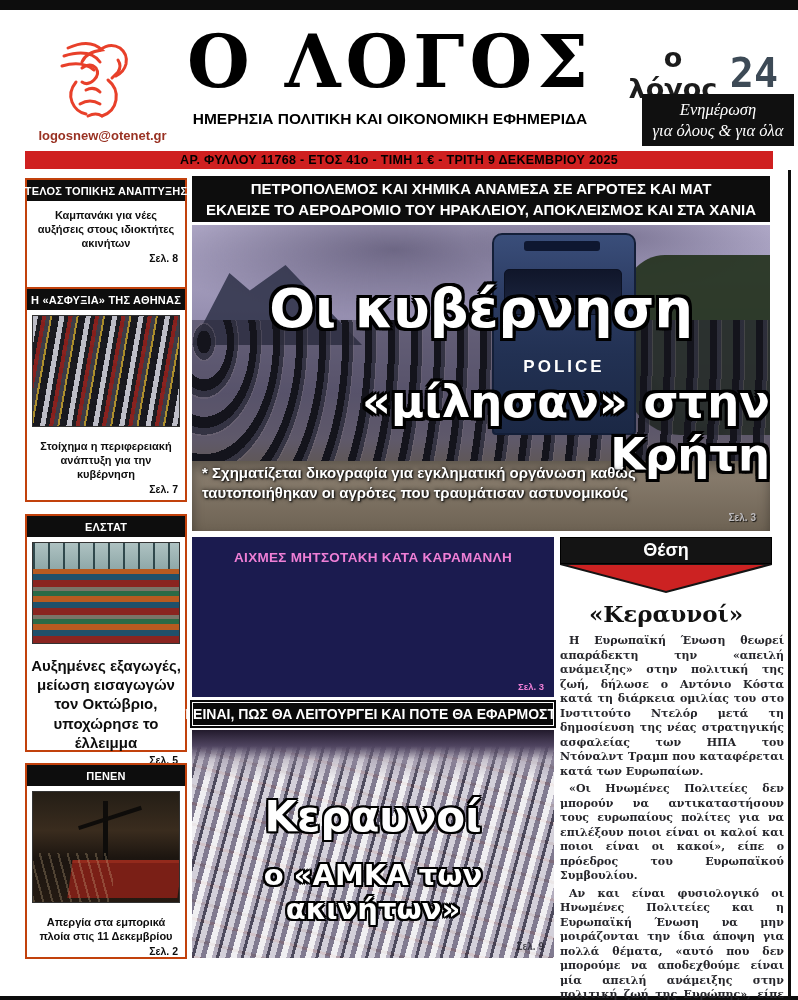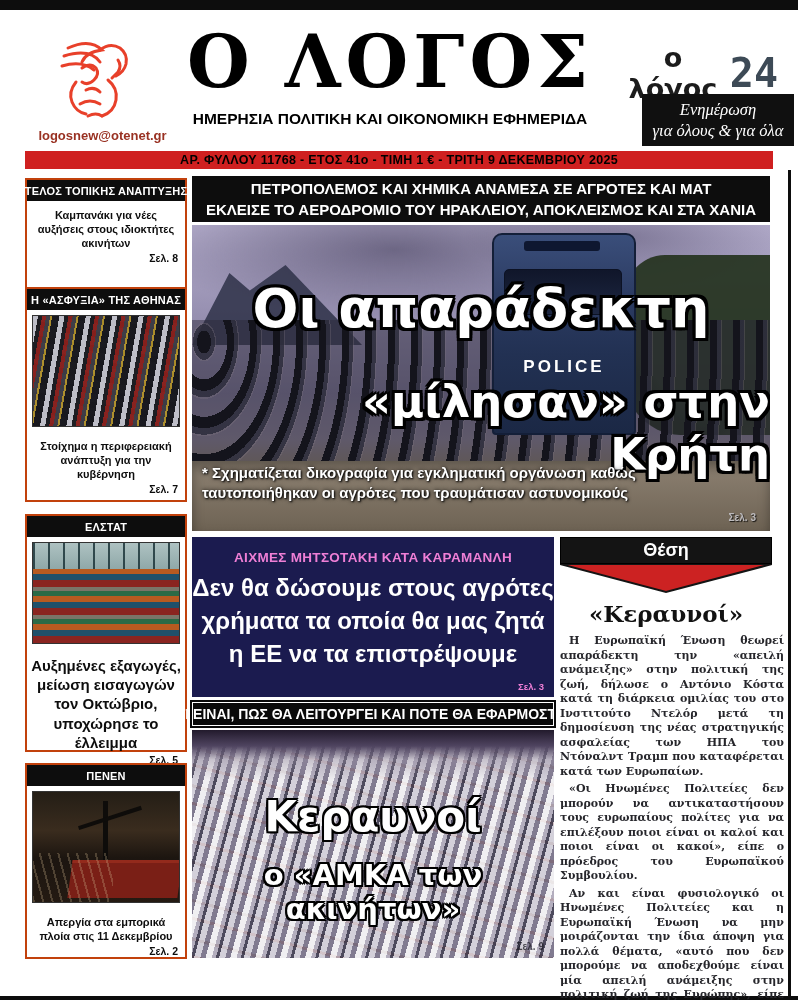--- a/index.html
+++ b/index.html
@@ -233,33 +233,28 @@
     <div class="mp-cloud"></div>
     <div class="mp-mountain"></div>
     <div class="mp-trees"></div>
     <div class="mp-crowd"></div>
     <div class="mp-road"></div>
     <div class="mp-van">
       <div class="lightbar"></div>
       <div class="windshield"></div>
       <div class="police">POLICE</div>
     </div>
-    <div class="mp-head1 outline-xl">Οι απαράδεκτη</div>
+    <div class="mp-head1 outline-xl">Οι κυβέρνηση</div>
     <div class="mp-head2 outline-xl">«μίλησαν» στην Κρήτη</div>
     <div class="mp-caption">* Σχηματίζεται δικογραφία για εγκληματική οργάνωση καθώς ταυτοποιήθηκαν οι αγρότες που τραυμάτισαν αστυνομικούς</div>
     <div class="mp-page">Σελ. 3</div>
   </div>
 
   <div class="navy-box">
     <div class="navy-kicker">ΑΙΧΜΕΣ ΜΗΤΣΟΤΑΚΗ ΚΑΤΑ ΚΑΡΑΜΑΝΛΗ</div>
-    <div class="navy-head">
-      <div>Δεν θα δώσουμε στους αγρότες</div>
-      <div>χρήματα τα οποία θα μας ζητά</div>
-      <div>η ΕΕ να τα επιστρέψουμε</div>
-    </div>
     <div class="navy-page">Σελ. 3</div>
   </div>
 
   <div class="abs amka-bar">ΤΙ ΕΙΝΑΙ, ΠΩΣ ΘΑ ΛΕΙΤΟΥΡΓΕΙ ΚΑΙ ΠΟΤΕ ΘΑ ΕΦΑΡΜΟΣΤΕΙ</div>
 
   <div class="abs city-photo">
     <div class="city-head1 outline-md">Κεραυνοί</div>
     <div class="city-head2 outline-md">ο «ΑΜΚΑ των ακινήτων»</div>
     <div class="city-page">Σελ. 9</div>
   </div>

